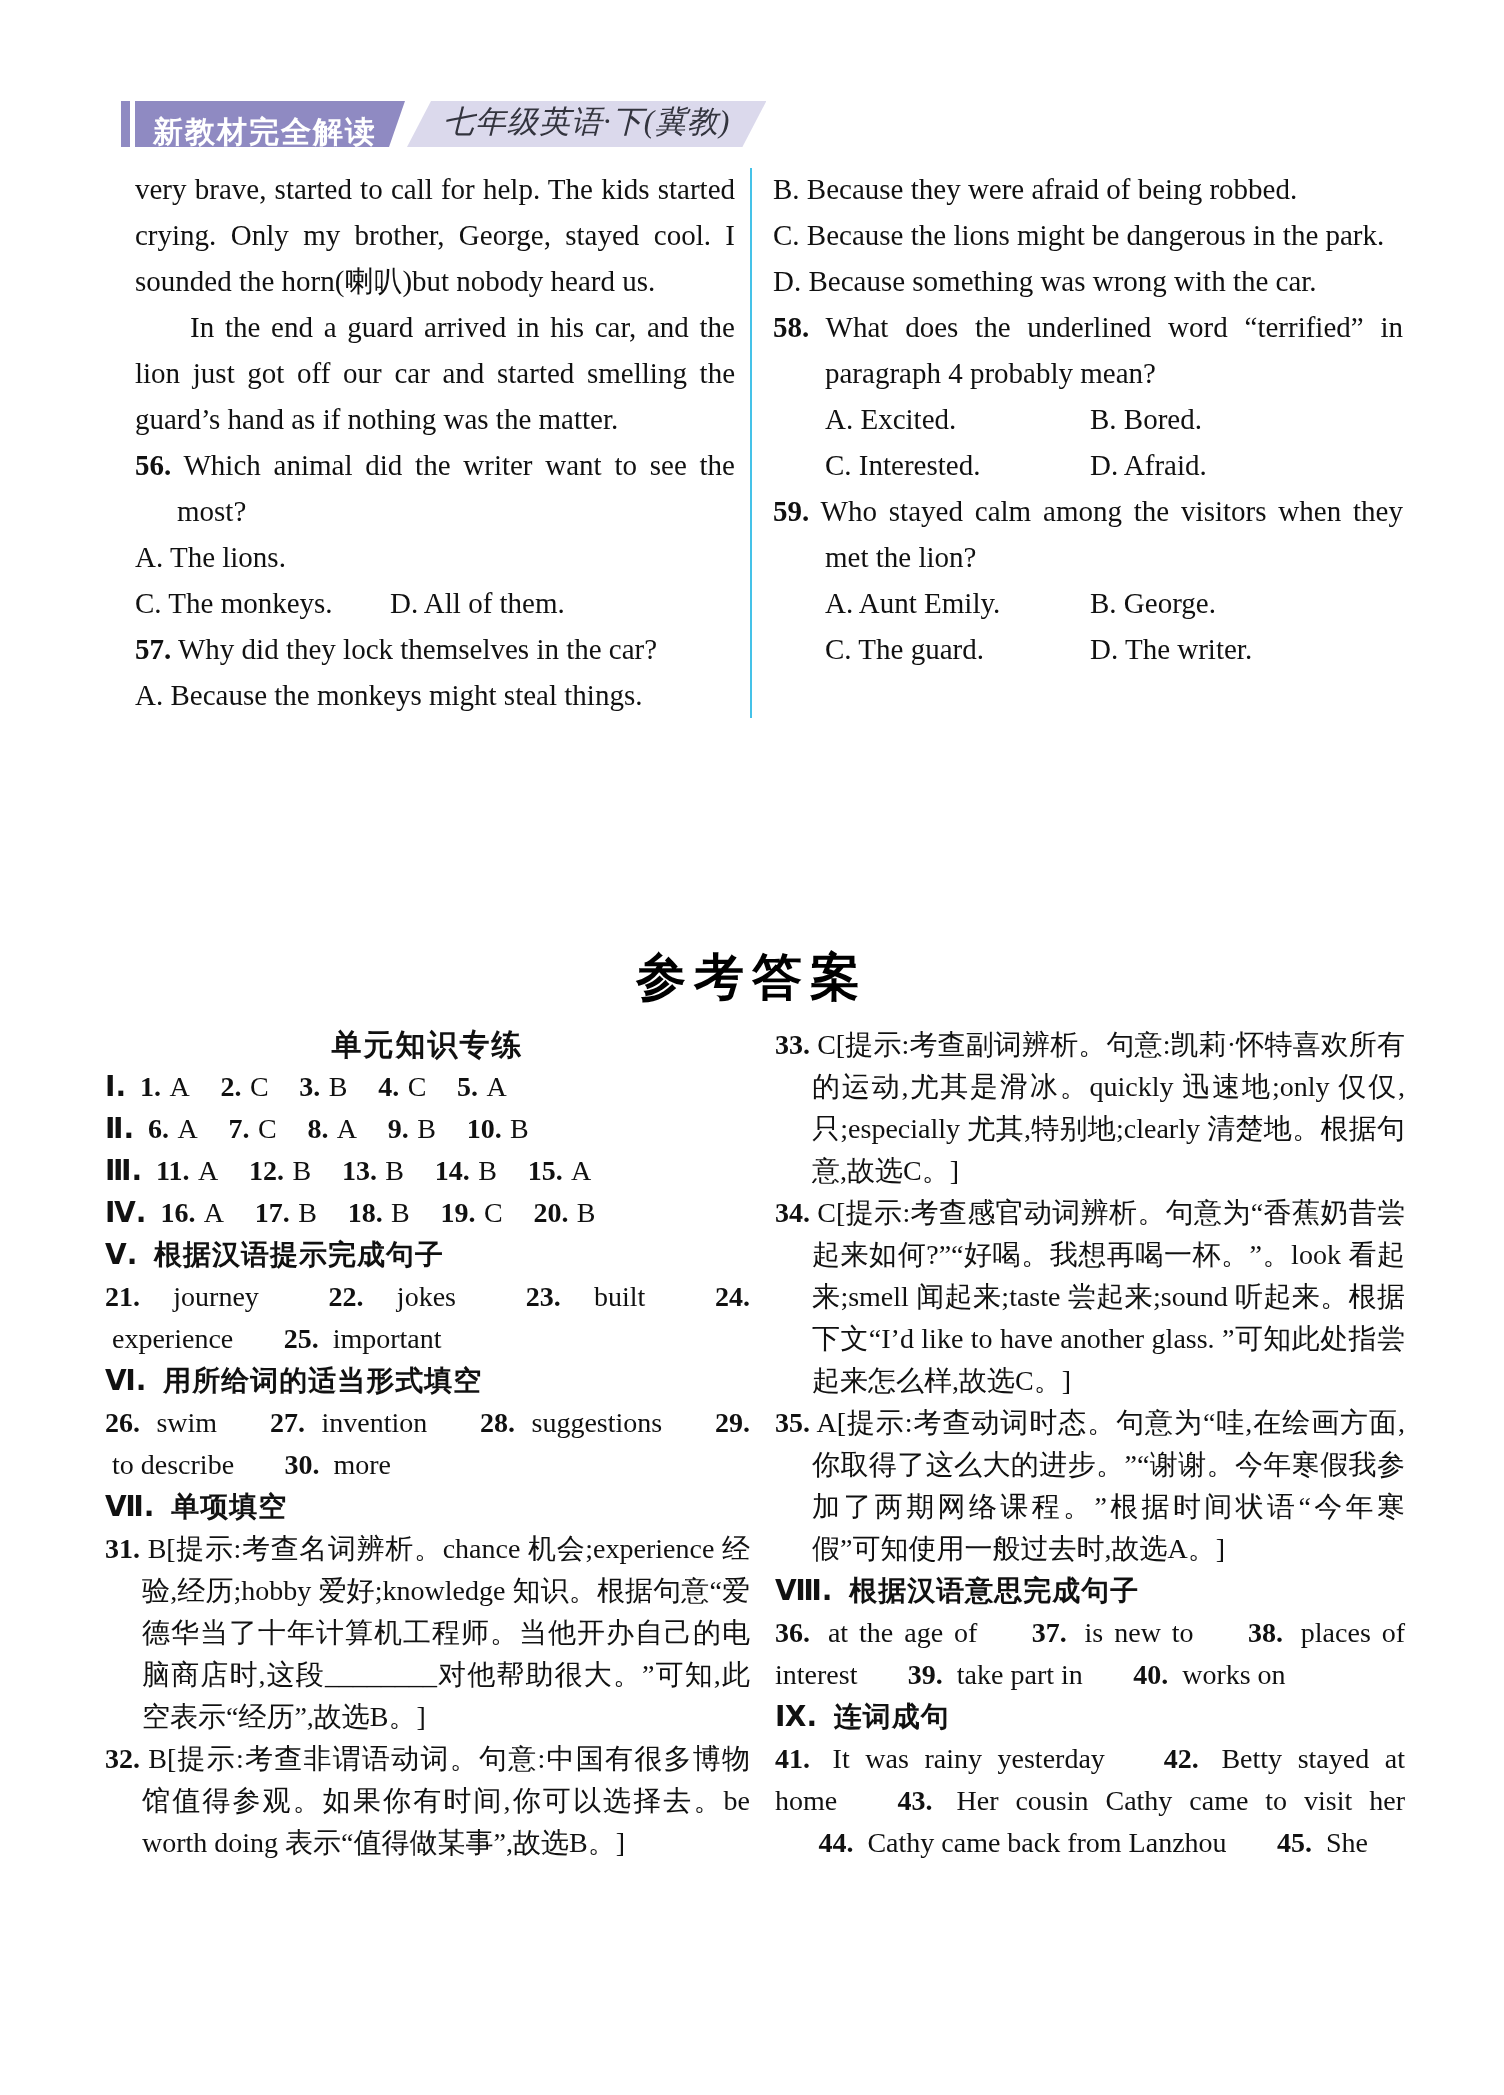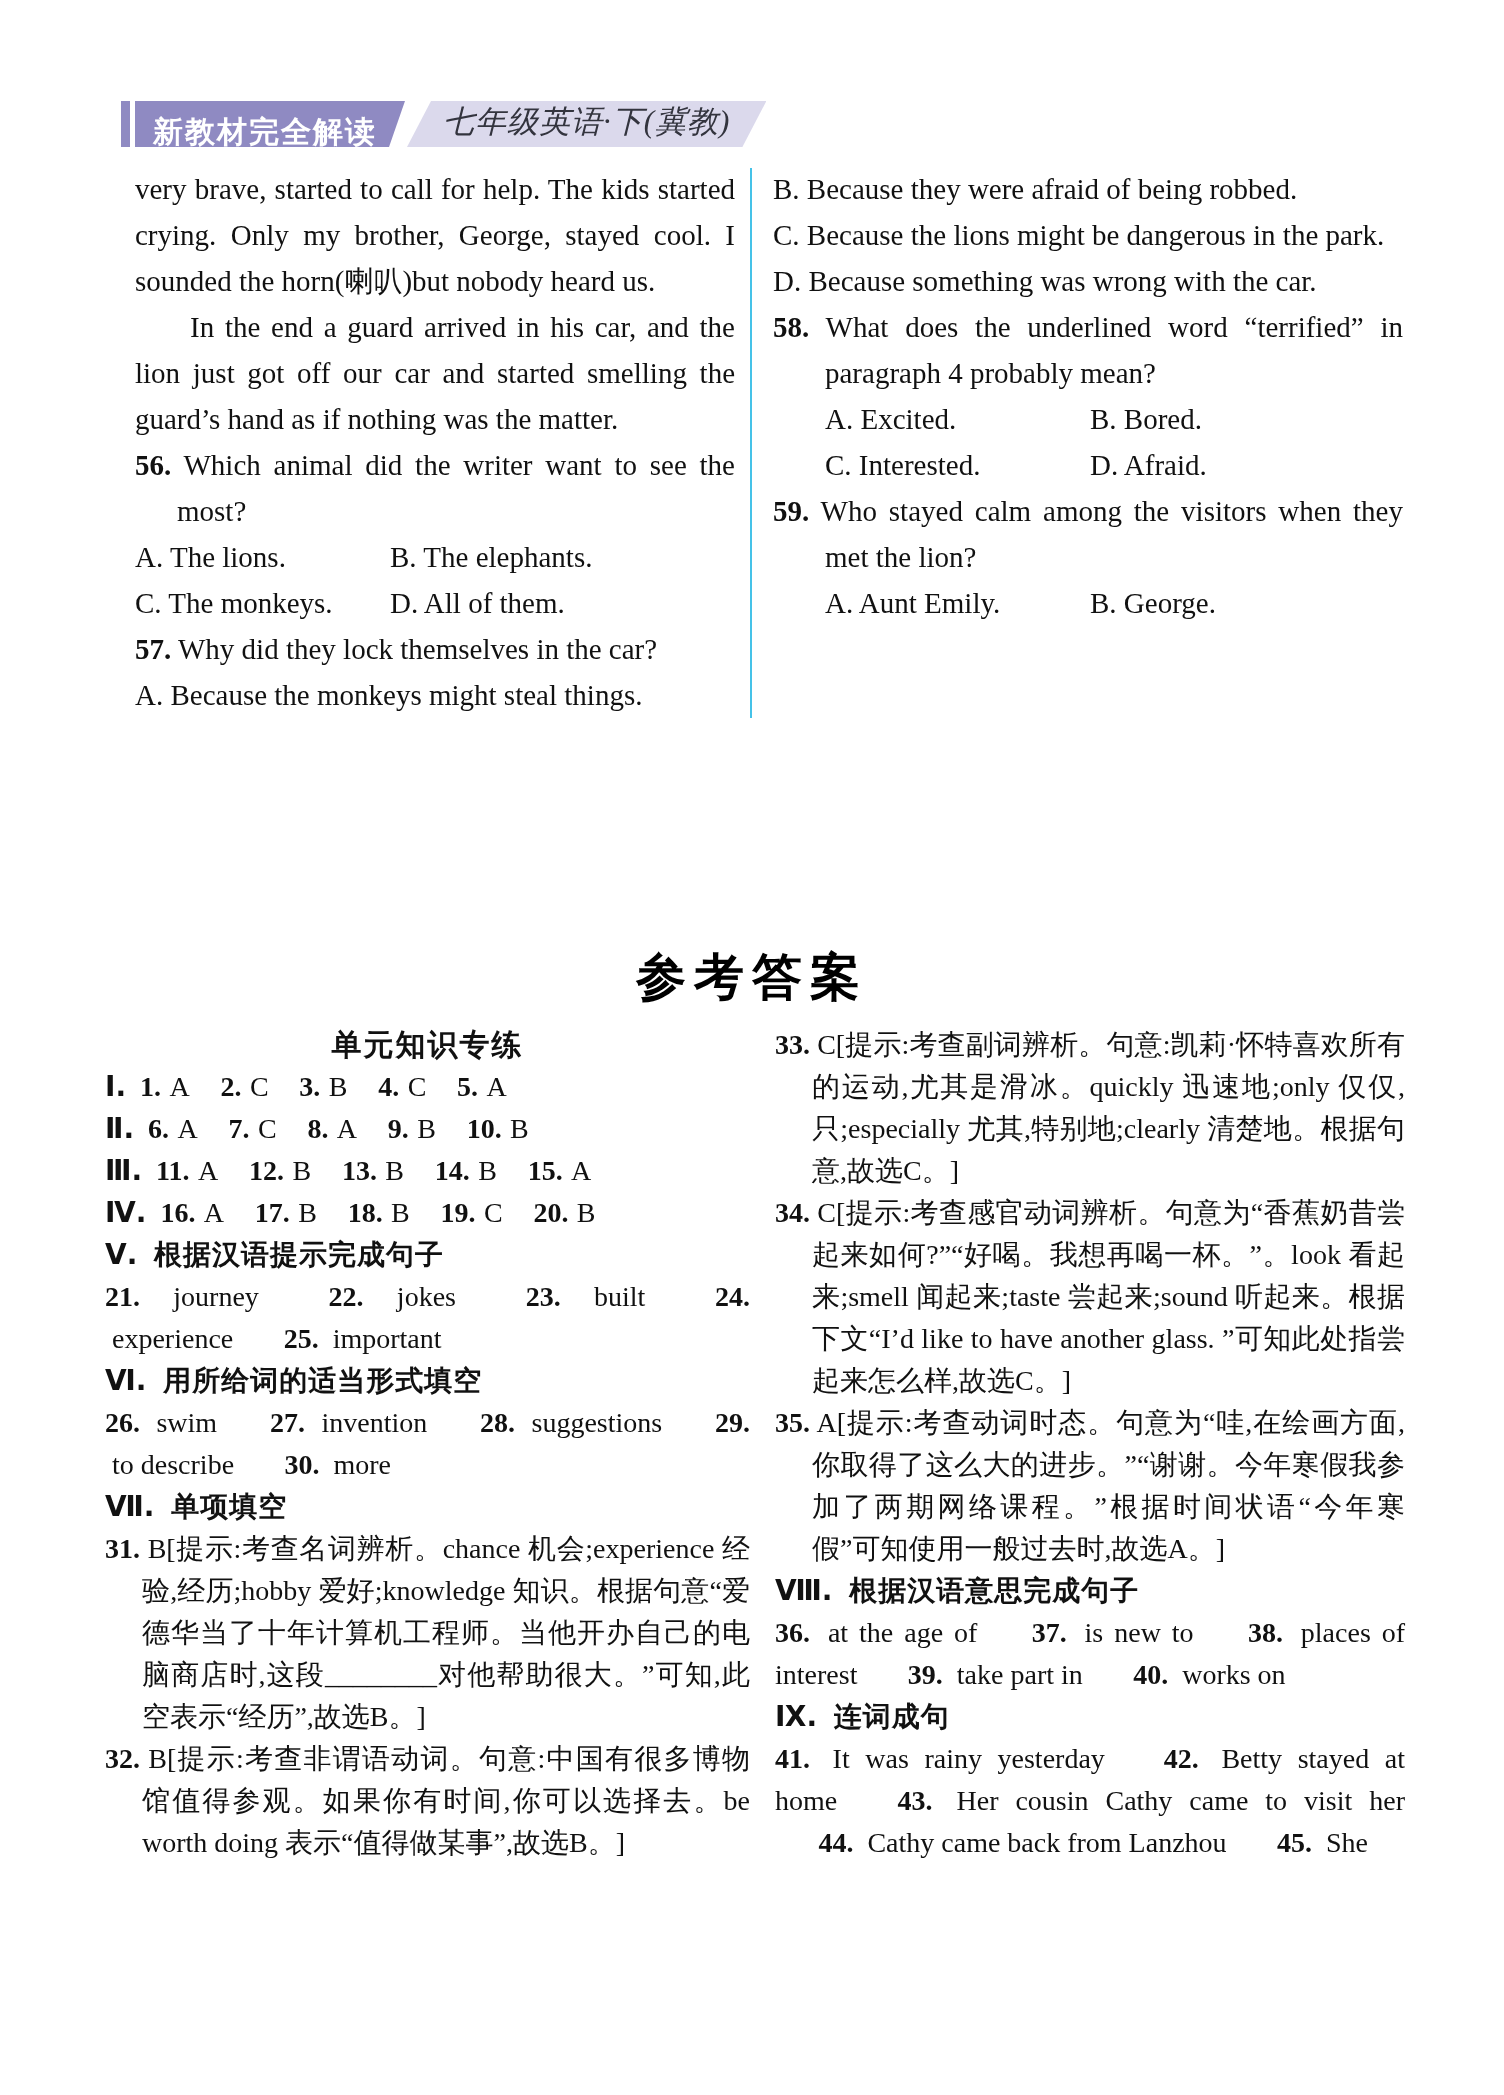--- a/index.html
+++ b/index.html
@@ -97,21 +97,20 @@
   <div class="reading">
 
     <div class="rcol left">
       <p class="para">very brave, started to call for help. The kids started crying. Only my brother, George, stayed cool. I sounded the horn(喇叭)but nobody heard us.</p>
       <p class="para ind">In the end a guard arrived in his car, and the lion just got off our car and started smelling the guard’s hand as if nothing was the matter.</p>
 
       <div class="q">
         <p class="stem"><span class="qnum">56.</span> <span>Which animal did the writer want to see the most?</span></p>
         <p class="optrow">
             <span class="o1">A. The lions.</span>
-            <span class="o2">B. The elephants.</span>
           </p>
         <p class="optrow">
             <span class="o1">C. The monkeys.</span>
             <span class="o2">D. All of them.</span>
           </p>
       </div>
 
       <div class="q">
         <p class="stem"><span class="qnum">57.</span> <span>Why did they lock themselves in the car?</span></p>
         <p class="optfull">A. Because the monkeys might steal things.</p>
@@ -135,20 +134,24 @@
             <span class="o1">C. Interested.</span>
             <span class="o2">D. Afraid.</span>
           </p>
       </div>
 
       <div class="q">
         <p class="stem"><span class="qnum">59.</span> <span>Who stayed calm among the visitors when they met the lion?</span></p>
         <p class="optrow">
             <span class="o1">A. Aunt Emily.</span>
             <span class="o2">B. George.</span>
+          </p>
+        <p class="optrow">
+            <span class="o1">C. The guard.</span>
+            <span class="o2">D. The writer.</span>
           </p>
       </div>
     </div>
   </div>
 
   <div class="answers-title">参考答案</div>
 
   <div class="answers">
 
     <div class="acol left">

